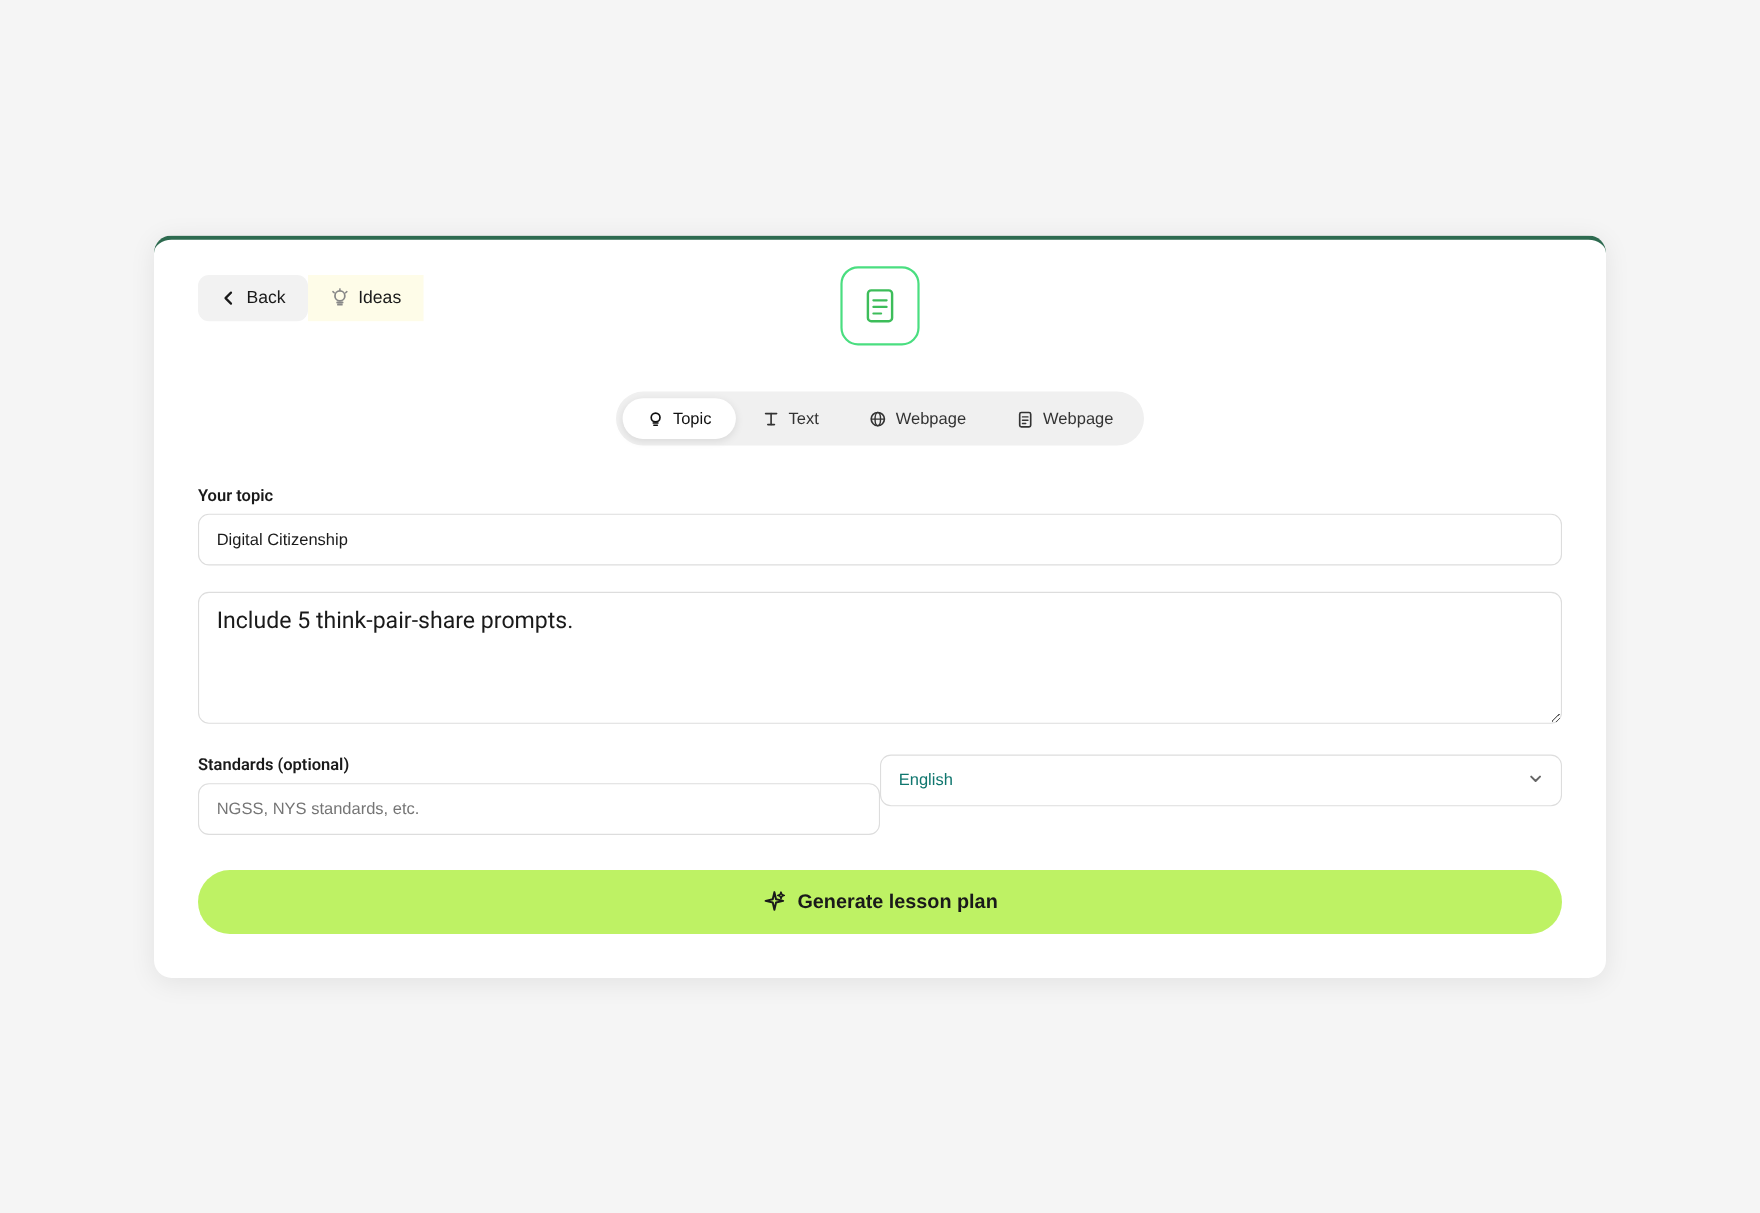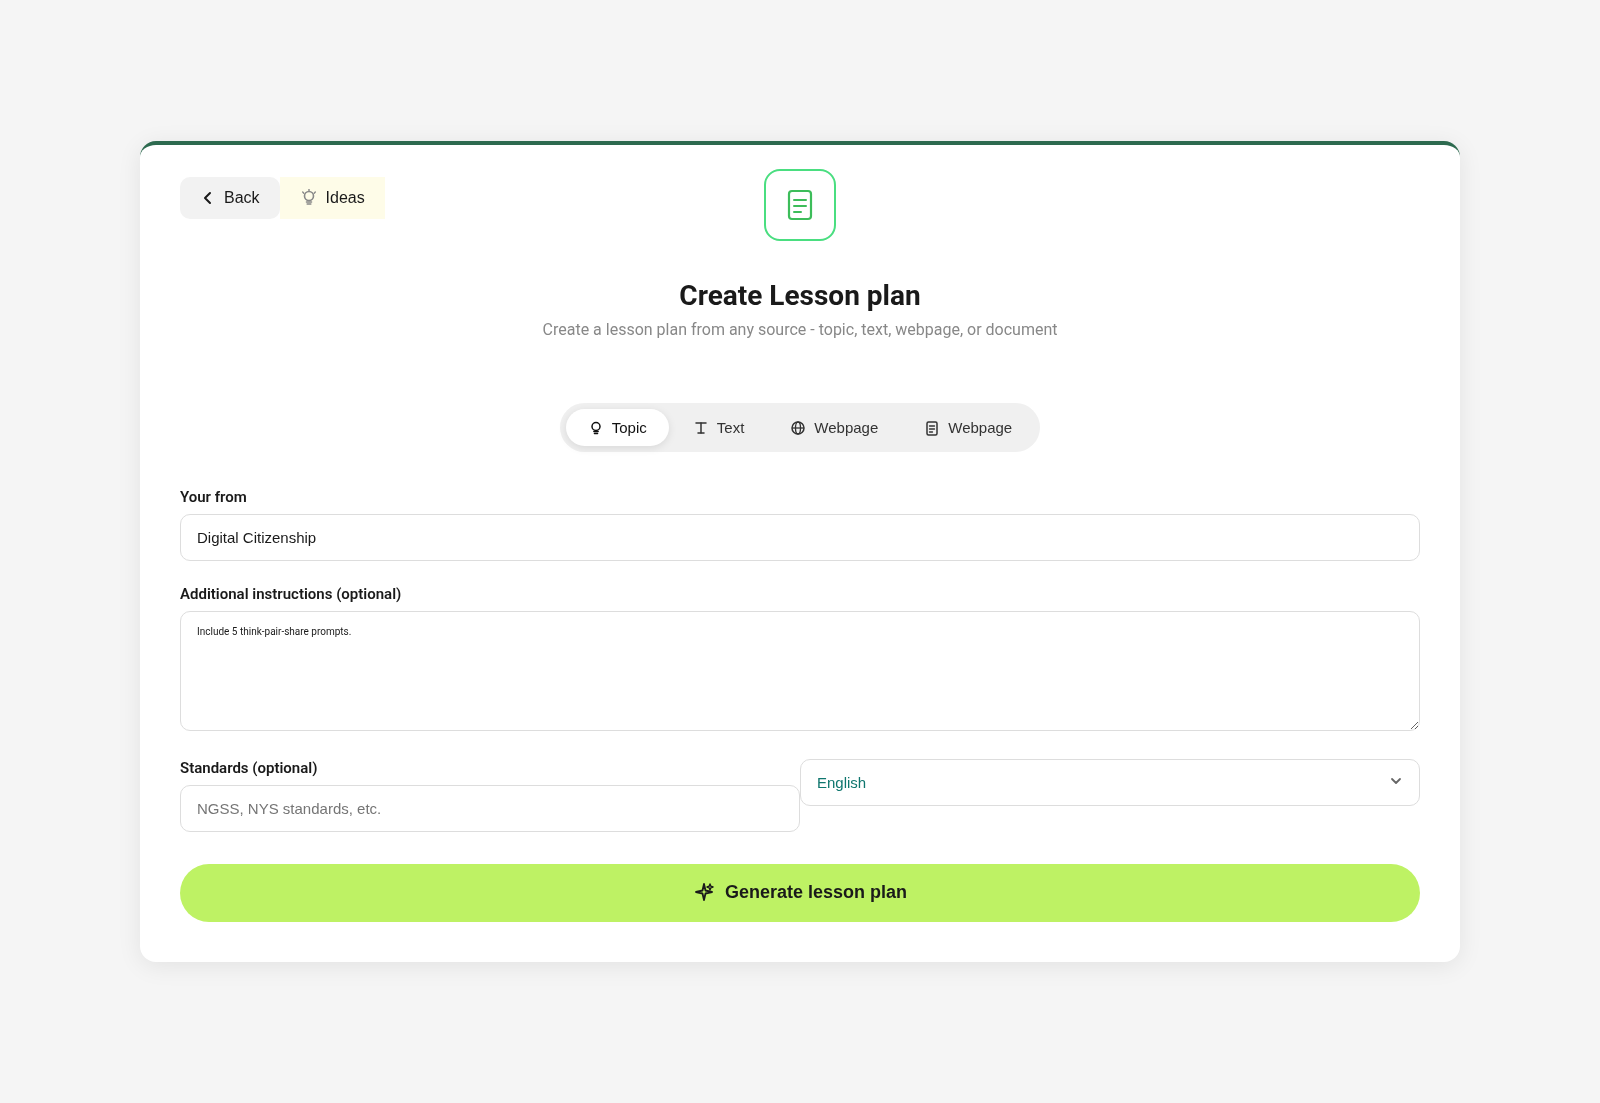--- a/index.html
+++ b/index.html
@@ -162,21 +162,21 @@
       outline: none;
       background: #fff;
       transition: border-color 0.15s;
     }
 
     .textarea-input {
       width: 100%;
       padding: 14px 16px;
       border: 1.5px solid #ddd;
       border-radius: 10px;
-      font-size: 10px;
+      font-size: 21px;
       color: #1a1a1a;
       outline: none;
       background: #fff;
       resize: vertical;
       min-height: 120px;
       transition: border-color 0.15s;
       font-family: inherit;
     }
 
     .two-col {
@@ -266,24 +266,20 @@
         <circle cx="9" cy="7" r="4.5" stroke="#888" stroke-width="1.6" fill="none"></circle>
         <path d="M6.5 13h5M7.2 15h3.6" stroke="#888" stroke-width="1.6" stroke-linecap="round"></path>
         <line x1="9" y1="2" x2="9" y2="0.5" stroke="#888" stroke-width="1.4" stroke-linecap="round"></line>
         <line x1="14.2" y1="4.2" x2="15.3" y2="3.1" stroke="#888" stroke-width="1.4" stroke-linecap="round"></line>
         <line x1="3.8" y1="4.2" x2="2.7" y2="3.1" stroke="#888" stroke-width="1.4" stroke-linecap="round"></line>
       </svg>
       <span>Ideas</span>
     </button>
   </div>
 
-  <div class="page-title-section">
-    <h1 class="page-title">Create Lesson plan</h1>
-    <p class="page-subtitle">Create a lesson plan from any source - topic, text, webpage, or document</p>
-  </div>
 
   <div class="tab-group">
     <div class="tab-bar">
 
       <button class="tab-item active">
         <svg width="16" height="16" viewBox="0 0 16 16" fill="none">
           <circle cx="8" cy="6.5" r="4" stroke="#111" stroke-width="1.5" fill="none"></circle>
           <path d="M5.8 11.5h4.4M6.4 13.5h3.2" stroke="#111" stroke-width="1.4" stroke-linecap="round"></path>
         </svg>
         <span>Topic</span>
@@ -315,26 +311,25 @@
           <line x1="5.5" y1="12" x2="8.5" y2="12" stroke="#333" stroke-width="1.3" stroke-linecap="round"></line>
         </svg>
         <span>Webpage</span>
       </button>
     </div>
   </div>
 
   <div class="form-section">
 
     <div class="field-group">
-      <label class="field-label">Your from</label>
+      <label class="field-label">Your topic</label>
       <input type="text" class="text-input" value="Digital Citizenship" placeholder="Enter a topic" style="">
     </div>
 
     <div class="field-group">
-      <label class="field-label">Additional instructions (optional)</label>
       <textarea class="textarea-input" placeholder="Add any additional instructions..." style="">Include 5 think-pair-share prompts.</textarea>
     </div>
 
     <div class="two-col">
       <div class="field-group">
         <label class="field-label">Standards (optional)</label>
         <input type="text" class="text-input" placeholder="NGSS, NYS standards, etc." style="">
       </div>
       <div class="field-group">
         <div class="select-wrapper">

